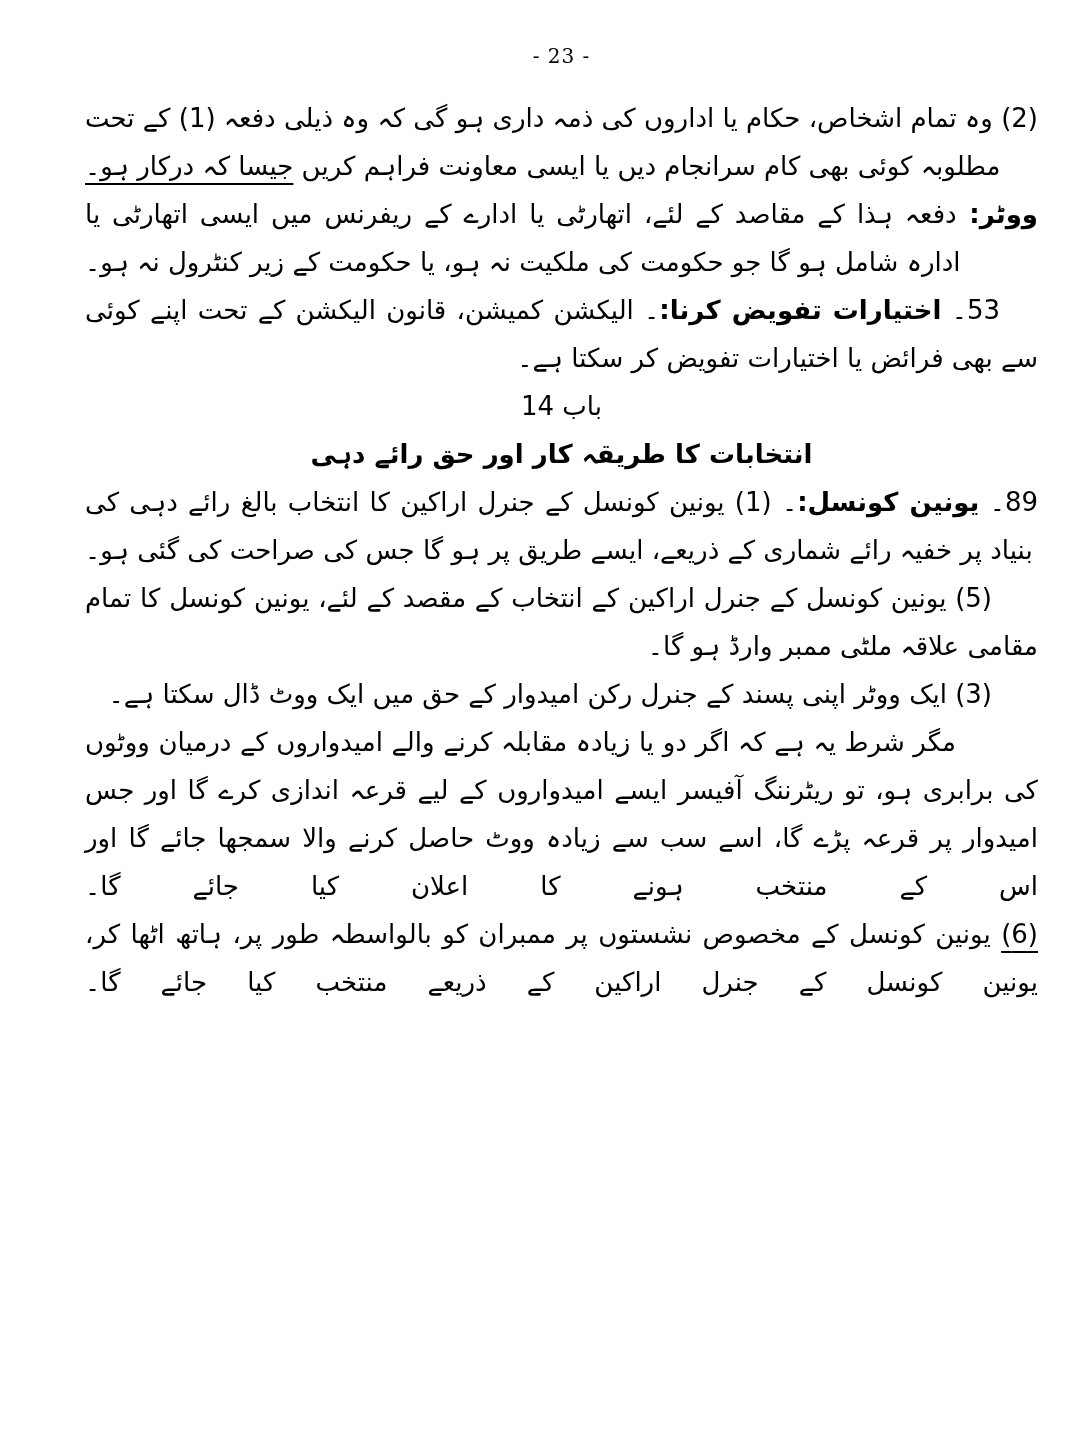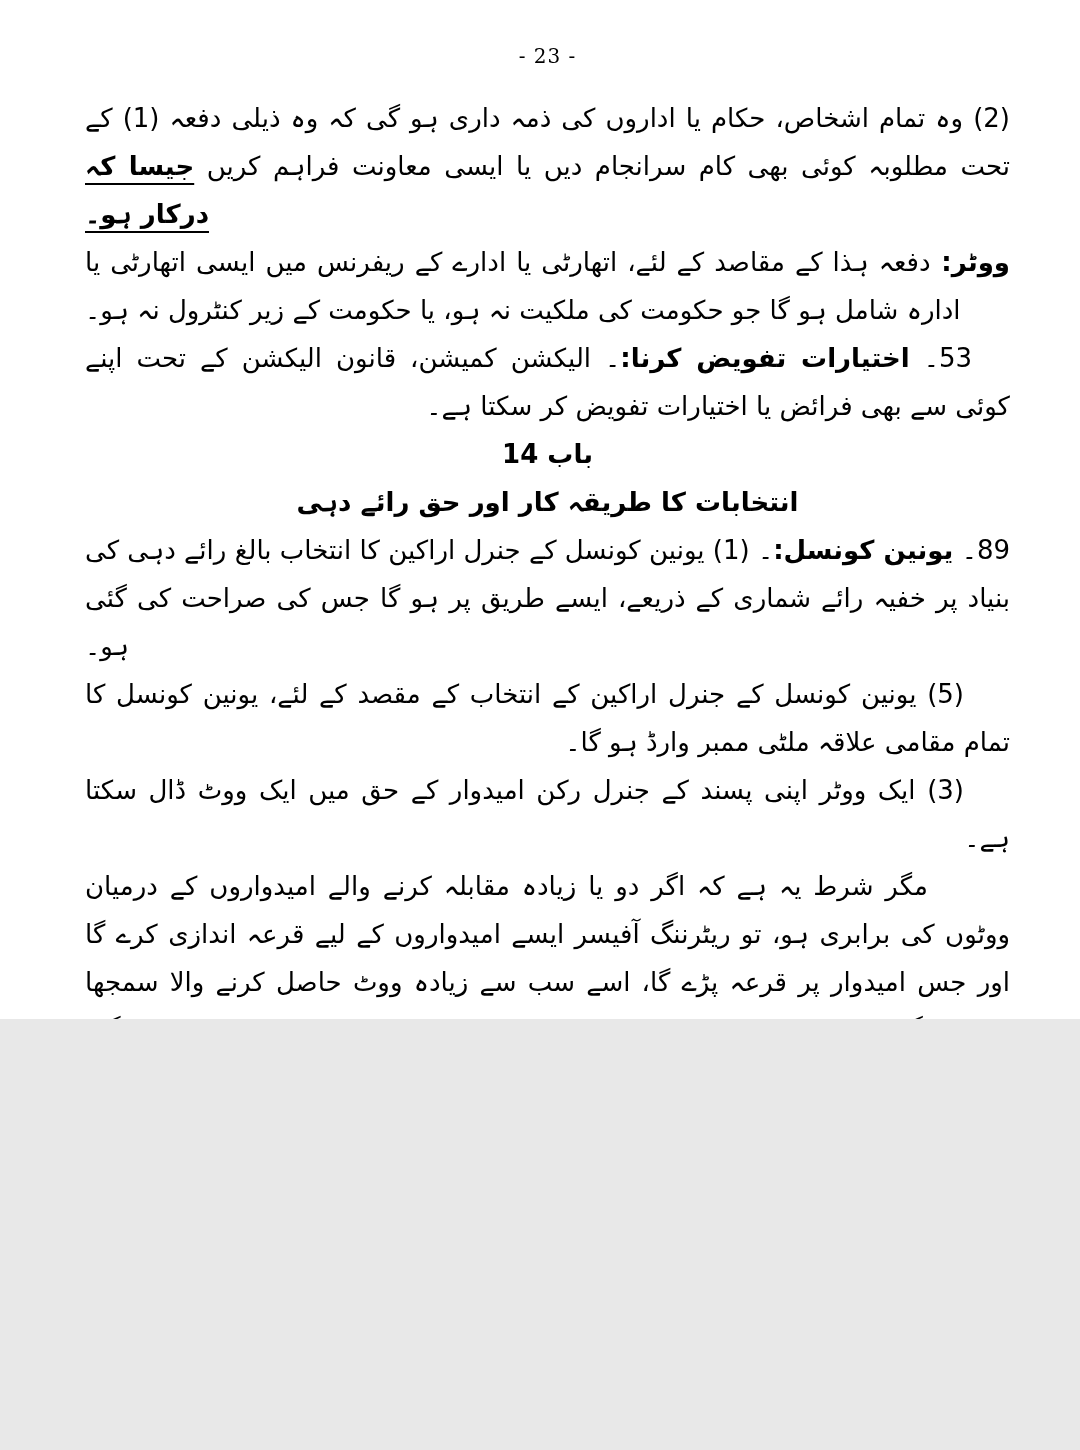--- a/index.html
+++ b/index.html
@@ -1,23 +1,23 @@
 <!DOCTYPE html>
 <html lang="ur"><head>
 <meta charset="utf-8">
 <style>
   html,body{margin:0;padding:0;background:#e8e8e8;}
   .page{
     position:relative;
-    width:1080px;height:1019px;
+    width:1080px;height:1450px;
     margin:0 auto;
     background:#ffffff;
     color:#000;
     box-sizing:border-box;
-    padding:44px 70px 0 85px;
+    padding:44px 42px 0 85px;
     font-family:"DejaVu Sans", sans-serif;
   }
   .pageno{
     direction:ltr;
     text-align:center;
     font-family:"DejaVu Serif", serif;
     font-size:20px;
     letter-spacing:1px;
     margin-bottom:26px;
   }
@@ -34,25 +34,25 @@
   }
   
   .last-left   {text-align-last:left;}
   .last-center {text-align-last:center;}
   .last-full   {text-align-last:justify;}
   .align-right {text-align:right;text-align-last:right;}
   .ind-sm{text-indent:38px;}
   .ind-md{text-indent:46px;}
   .ind-lg{text-indent:82px;}
   .b{font-weight:bold;}
-  .u{text-decoration:underline;text-decoration-thickness:1.5px;text-underline-offset:0.32em;font-weight:bold;}
+  .u{text-decoration:underline;text-decoration-thickness:1.5px;text-underline-offset:0.32em;}
   .chapter-label{
     text-align:center;text-align-last:center;
     font-size:28px;line-height:46px;
-    font-weight:bold;
+    font-weight:normal;
     margin:20px 0 0 0;
   }
   .chapter-title{
     text-align:center;text-align-last:center;
     font-size:28px;line-height:46px;
     font-weight:bold;
     margin:8px 0 14px 0;
   }
   .sp-sm{margin-top:8px;}
   .sp-md{margin-top:12px;}

